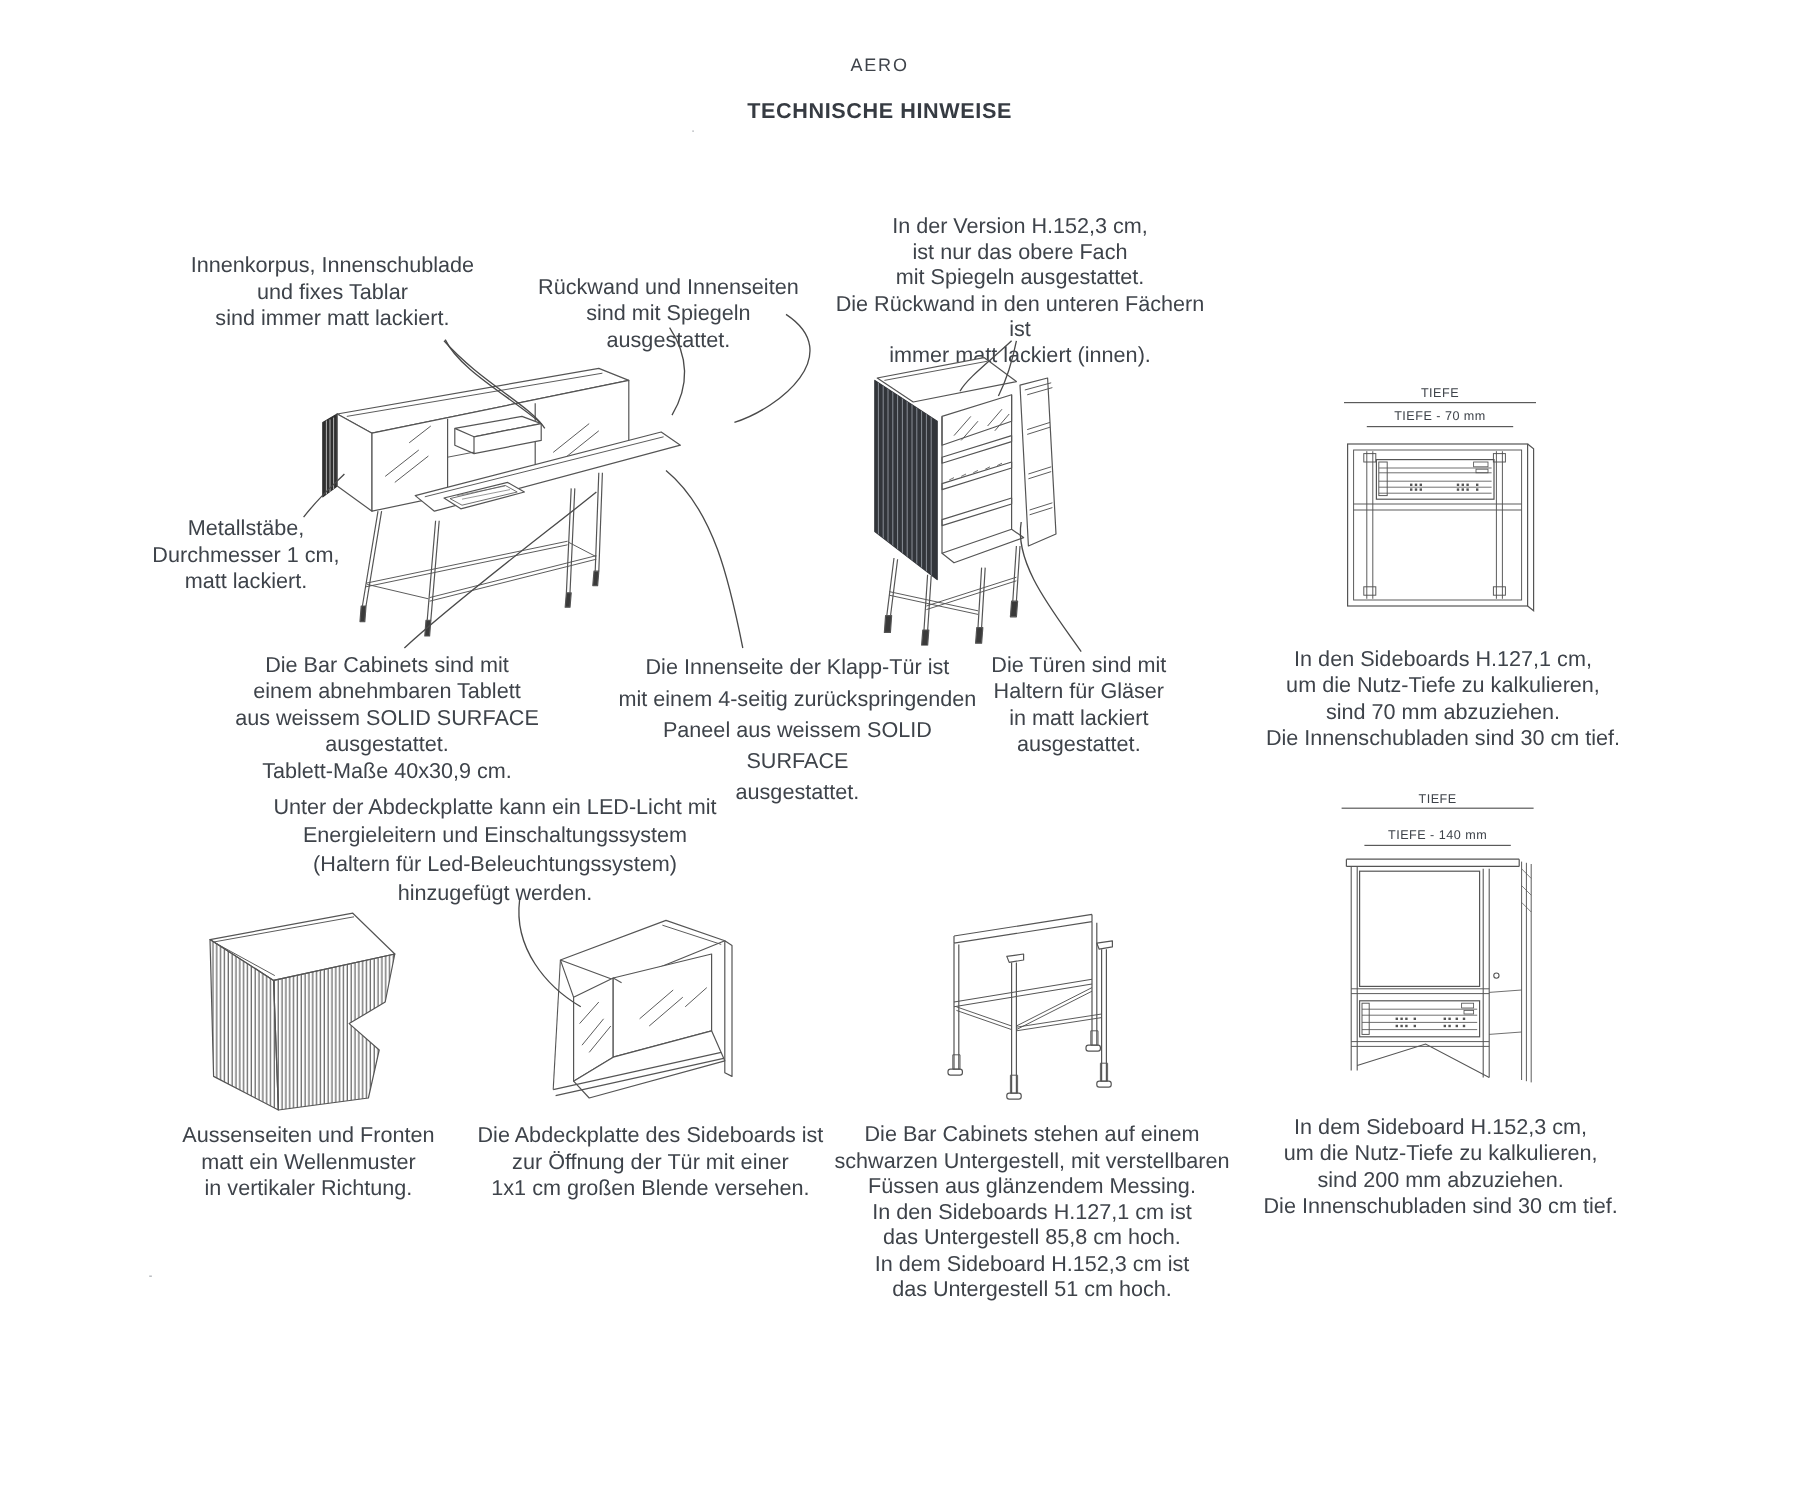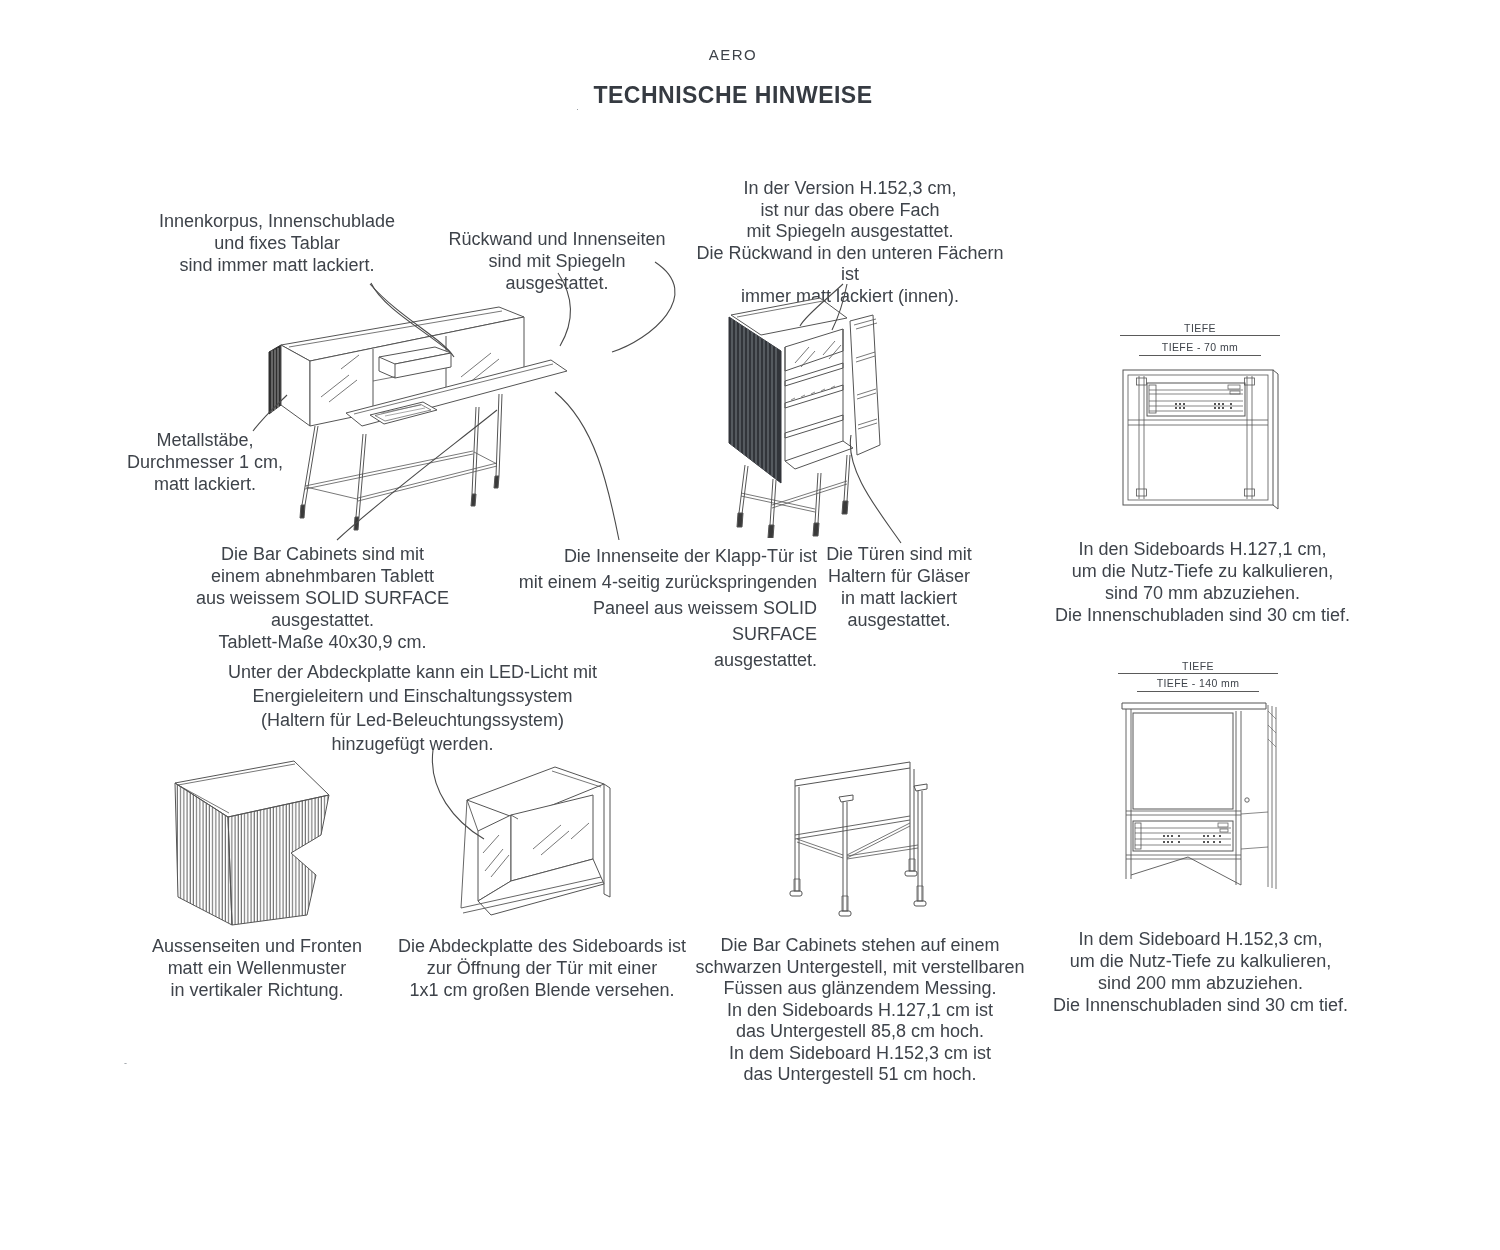--- a/index.html
+++ b/index.html
@@ -1,24 +1,24 @@
 <!DOCTYPE html>
 <html><head>
 <meta charset="utf-8">
 <style>
   html,body{margin:0;padding:0;background:#fff;}
   body{font-family:"Liberation Sans",sans-serif;color:#3e434a;}
   .page{position:relative;width:1500px;height:1250px;background:#ffffff;overflow:hidden;}
   .brand{position:absolute;left:0;top:46px;width:1466px;text-align:center;
          font-size:15px;letter-spacing:1.5px;color:#3e434a;}
   .title{position:absolute;left:0;top:82px;width:1466px;text-align:center;
-         font-size:23px;font-weight:bold;letter-spacing:.5px;color:#363b42;}
+         font-size:18px;font-weight:bold;letter-spacing:.5px;color:#363b42;}
   .anno{position:absolute;white-space:pre-line;font-size:18px;line-height:22px;
         text-align:center;color:#3e434a;}
-  .anno.al{text-align:right;}
+  .anno.al{text-align:center;}
   .lh215{line-height:21.5px;}
   .lh24{line-height:24px;}
   .lh26{line-height:26px;}
   .depth{position:absolute;width:160px;}
   .depth .lbl{font-size:10.5px;letter-spacing:.4px;text-align:center;color:#3e434a;}
   .depth .rule{height:0;border-bottom:1.2px solid #5a5a5a;margin-top:1px;}
   .depth .rule.short{width:76%;margin:2px auto 0;}
   .depth svg{display:block;margin-top:7px;}
   svg{position:absolute;}
   svg.inflow{position:static;}
@@ -193,21 +193,21 @@
             <rect x="110" y="44" width="2" height="2"></rect>
         </g>
         <path d="M8,57 L148,57 M8,62 L148,62" stroke-width="0.8"></path>
       </g>
     </svg>
   </div>
 
   <div class="depth" style="left:1118px;top:660px">
     <div class="lbl">TIEFE</div>
     <div class="rule"></div>
-    <div class="lbl" style="margin-top:3px">TIEFE - 140 mm</div>
+    <div class="lbl" style="margin-top:16px">TIEFE - 140 mm</div>
     <div class="rule short"></div>
     <svg class="inflow" width="160" height="196" viewBox="0 0 160 196">
       <g fill="none" stroke="#555" stroke-width="1">
         <path d="M4,4 L148,4 M4,10 L148,10 M4,4 L4,10 M148,4 L148,10"></path>
         <path d="M150,6 L150,188 M154,7 L154,189 M158,8 L158,190" stroke-width="0.8"></path>
         <path d="M150,12 L158,20 M150,26 L158,34 M150,40 L158,48" stroke-width="0.6"></path>
         <path d="M8,10 L8,180 M13,10 L13,180" stroke-width="0.9"></path>
         <rect x="15" y="14" width="100" height="96"></rect>
         <path d="M118,12 L118,186 M123,12 L123,186" stroke-width="0.9"></path>
         <circle cx="129" cy="101" r="2.2" stroke-width="0.9"></circle>

